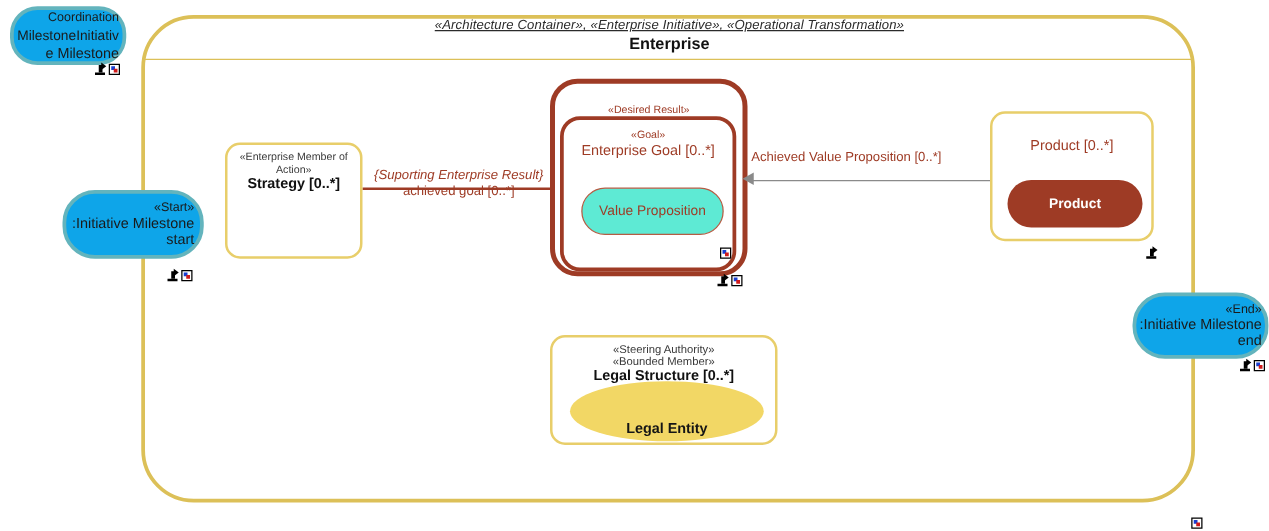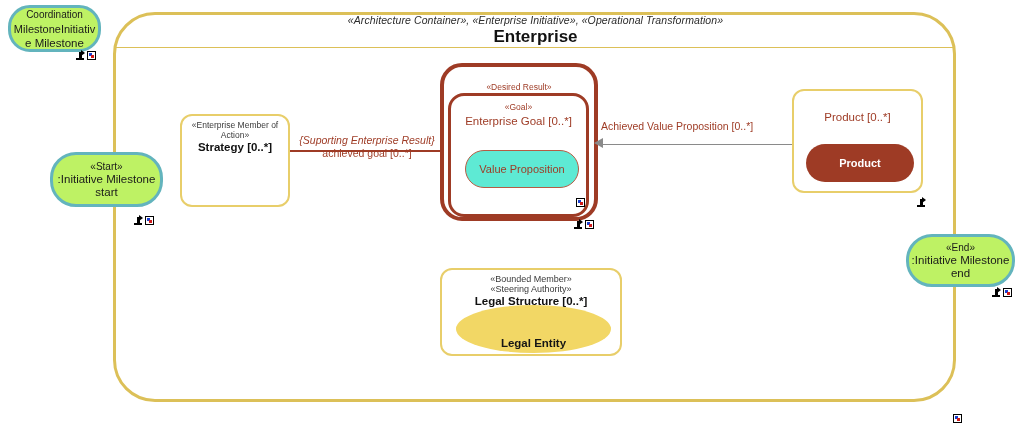--- a/index.html
+++ b/index.html
@@ -40,46 +40,47 @@
     width: 835px;
     height: 36px;
     z-index: 4;
     text-align: center;
   }
   #enterprise-stereotypes {
     font-size: 10.5px;
     font-style: italic;
     color: #2b2b2b;
     letter-spacing: 0.1px;
+    text-decoration: underline;
   }
   #enterprise-name {
-    font-size: 17px;
+    font-size: 13px;
     font-weight: bold;
     color: #111111;
     margin-top: 1px;
   }
   #enterprise-divider {
     left: 116px;
     top: 47px;
     width: 838px;
     height: 0;
     border-top: 1px solid #dcc058;
     z-index: 3;
   }
 
   
   .milestone {
-    background: #bef264;
+    background: #0ea5e9;
     border: 3px solid #63b4bd;
     border-radius: 26px;
     box-sizing: border-box;
     display: flex;
     align-items: center;
     justify-content: center;
-    text-align: center;
+    text-align: right;
     color: #1a1a1a;
     z-index: 6;
   }
   .milestone .ms-inner { line-height: 13px; }
   .milestone .ms-stereo { font-size: 10px; display: block; }
   .milestone .ms-name  { font-size: 11.5px; display: block; }
   .milestone .ms-role  { font-size: 11.5px; display: block; }
 
   #coordination-milestone {
     left: 8px;
@@ -495,22 +496,22 @@
     </div>
   </div>
   <div class="abs badge-group" id="badge-product">
     <span class="icon-anchor">
         <i class="arrowhead"></i>
       </span>
   </div>
 
   <div class="abs class-box" id="legal-box">
     <div class="class-head">
+      <div class="st">«Steering Authority»</div>
       <div class="st">«Bounded Member»</div>
-      <div class="st">«Steering Authority»</div>
       <div class="nm">Legal Structure [0..*]</div>
     </div>
     <div class="abs ellipse-yellow" id="legal-ellipse">
       <span class="lbl">Legal Entity</span>
     </div>
   </div>
 
   <div class="abs badge-group" id="badge-canvas">
     <span class="icon-squarebadge">
         <i class="b"></i>

